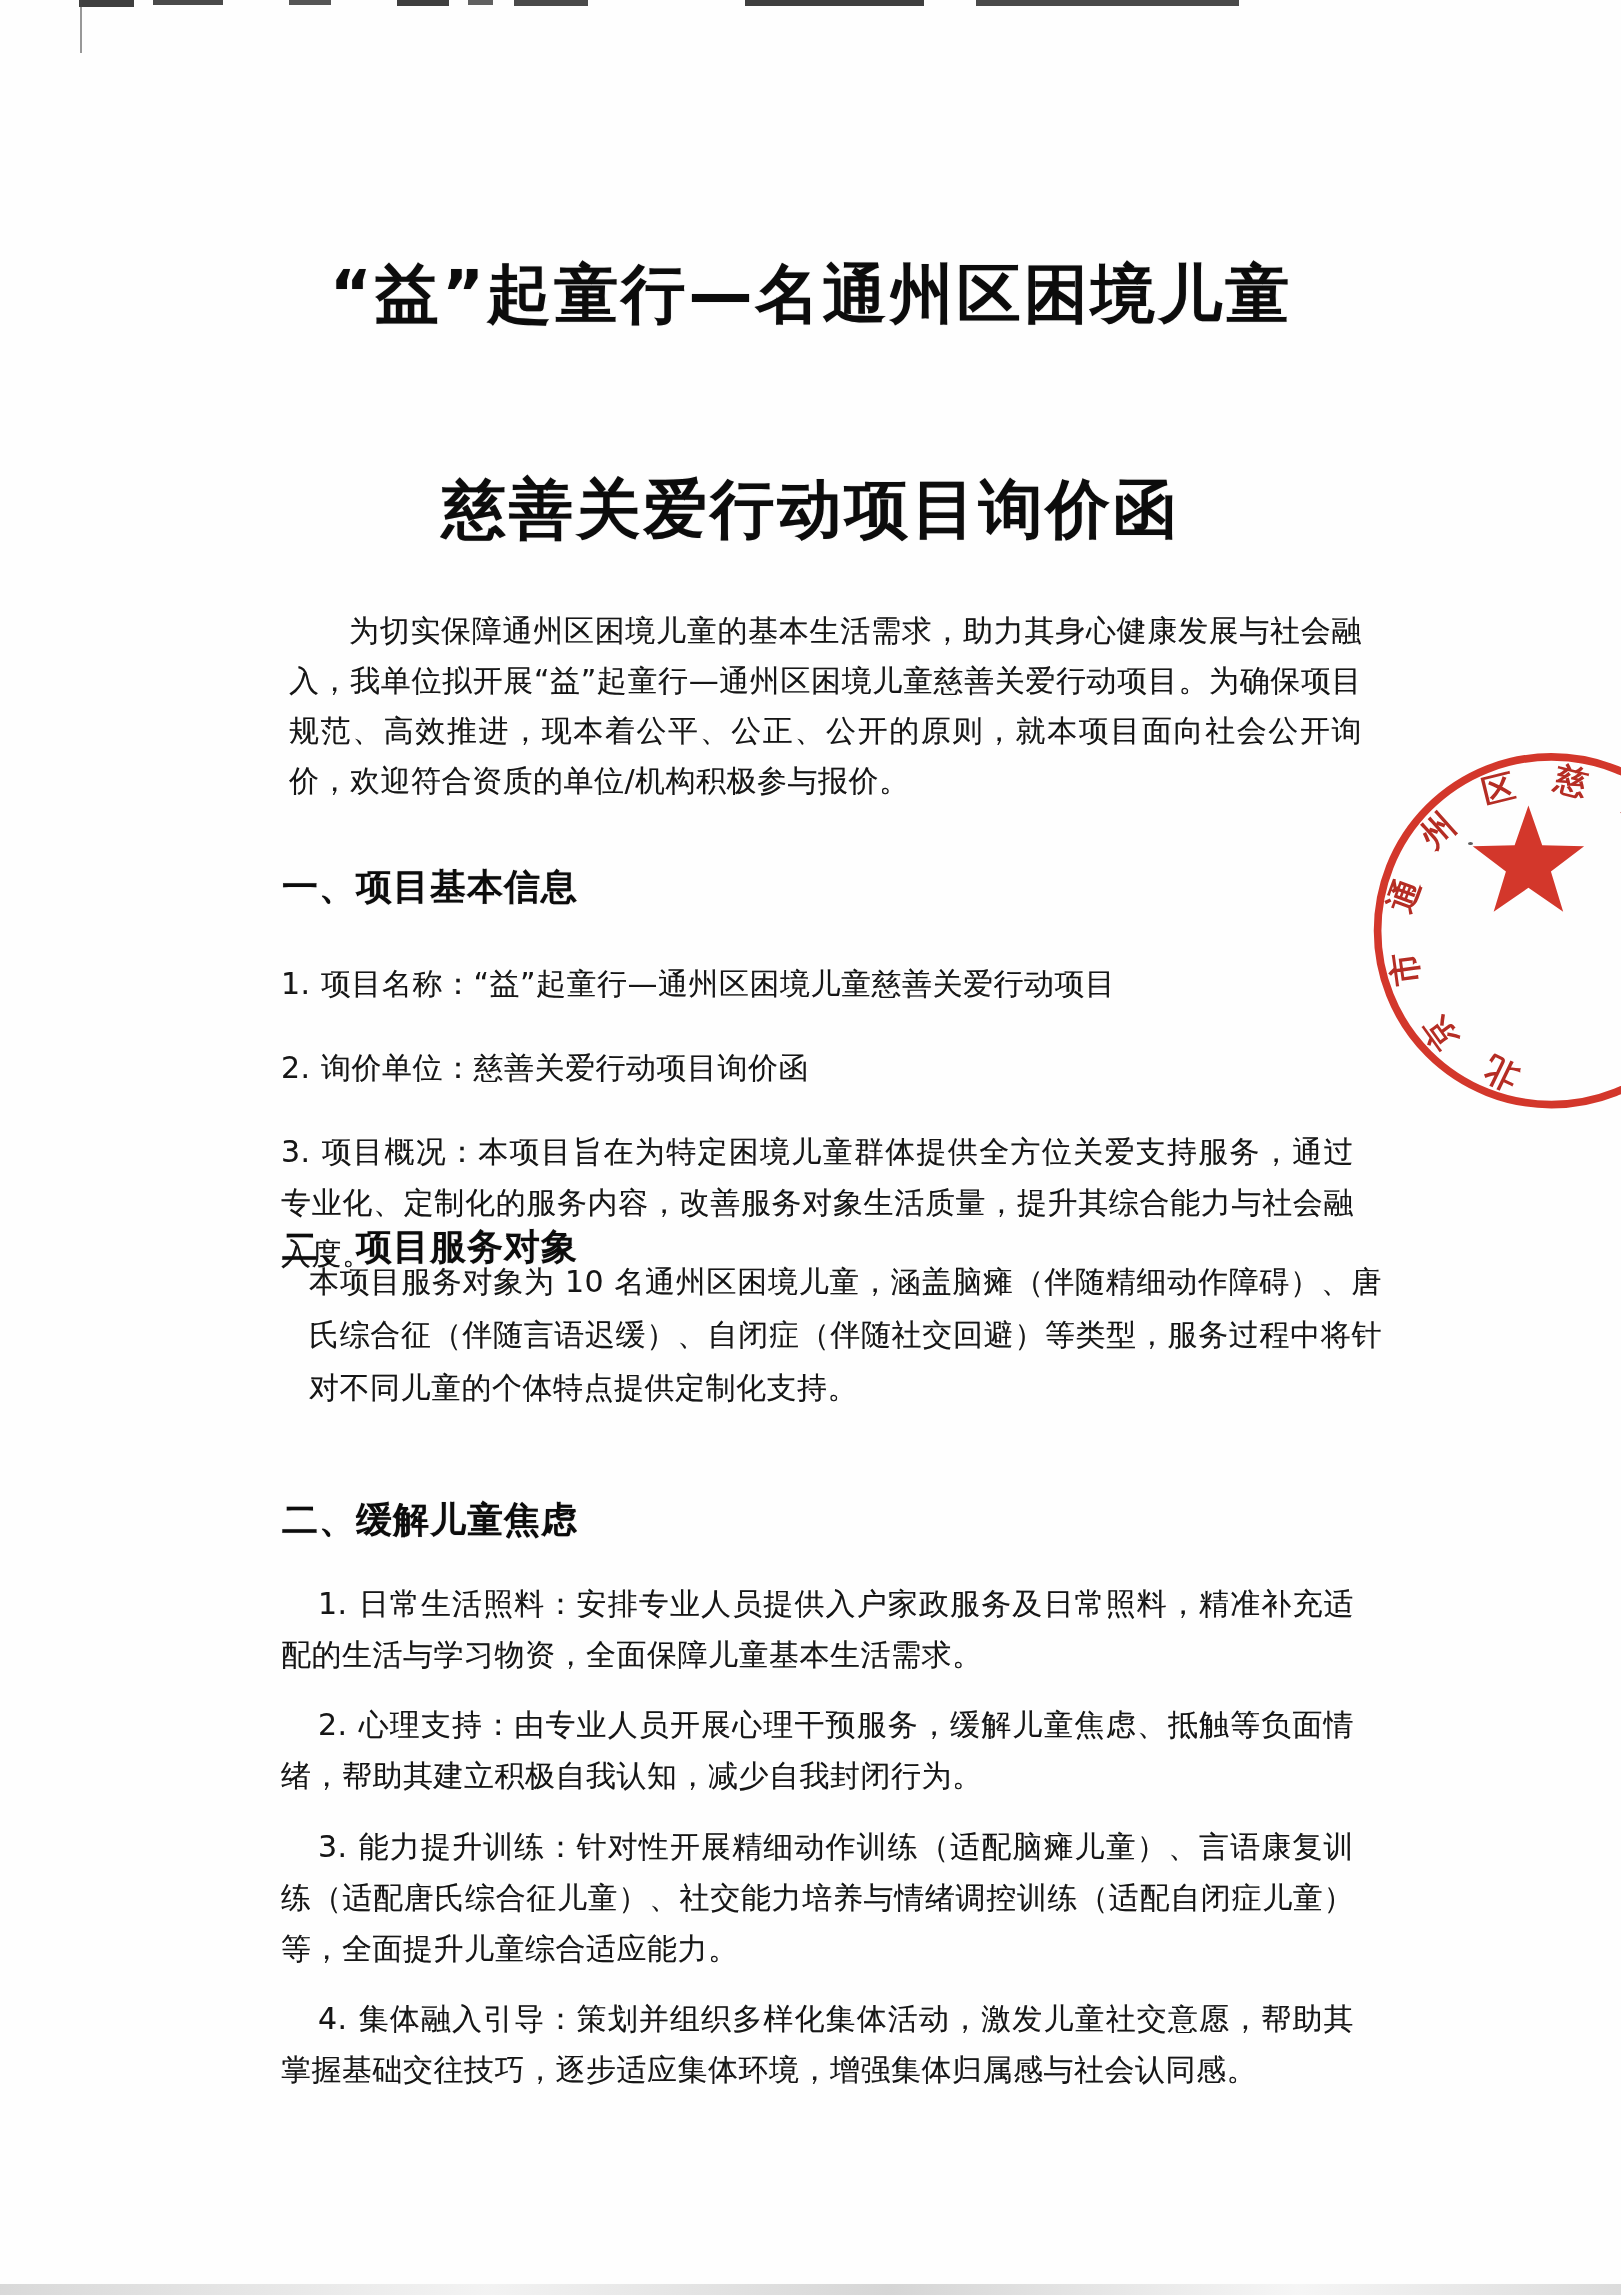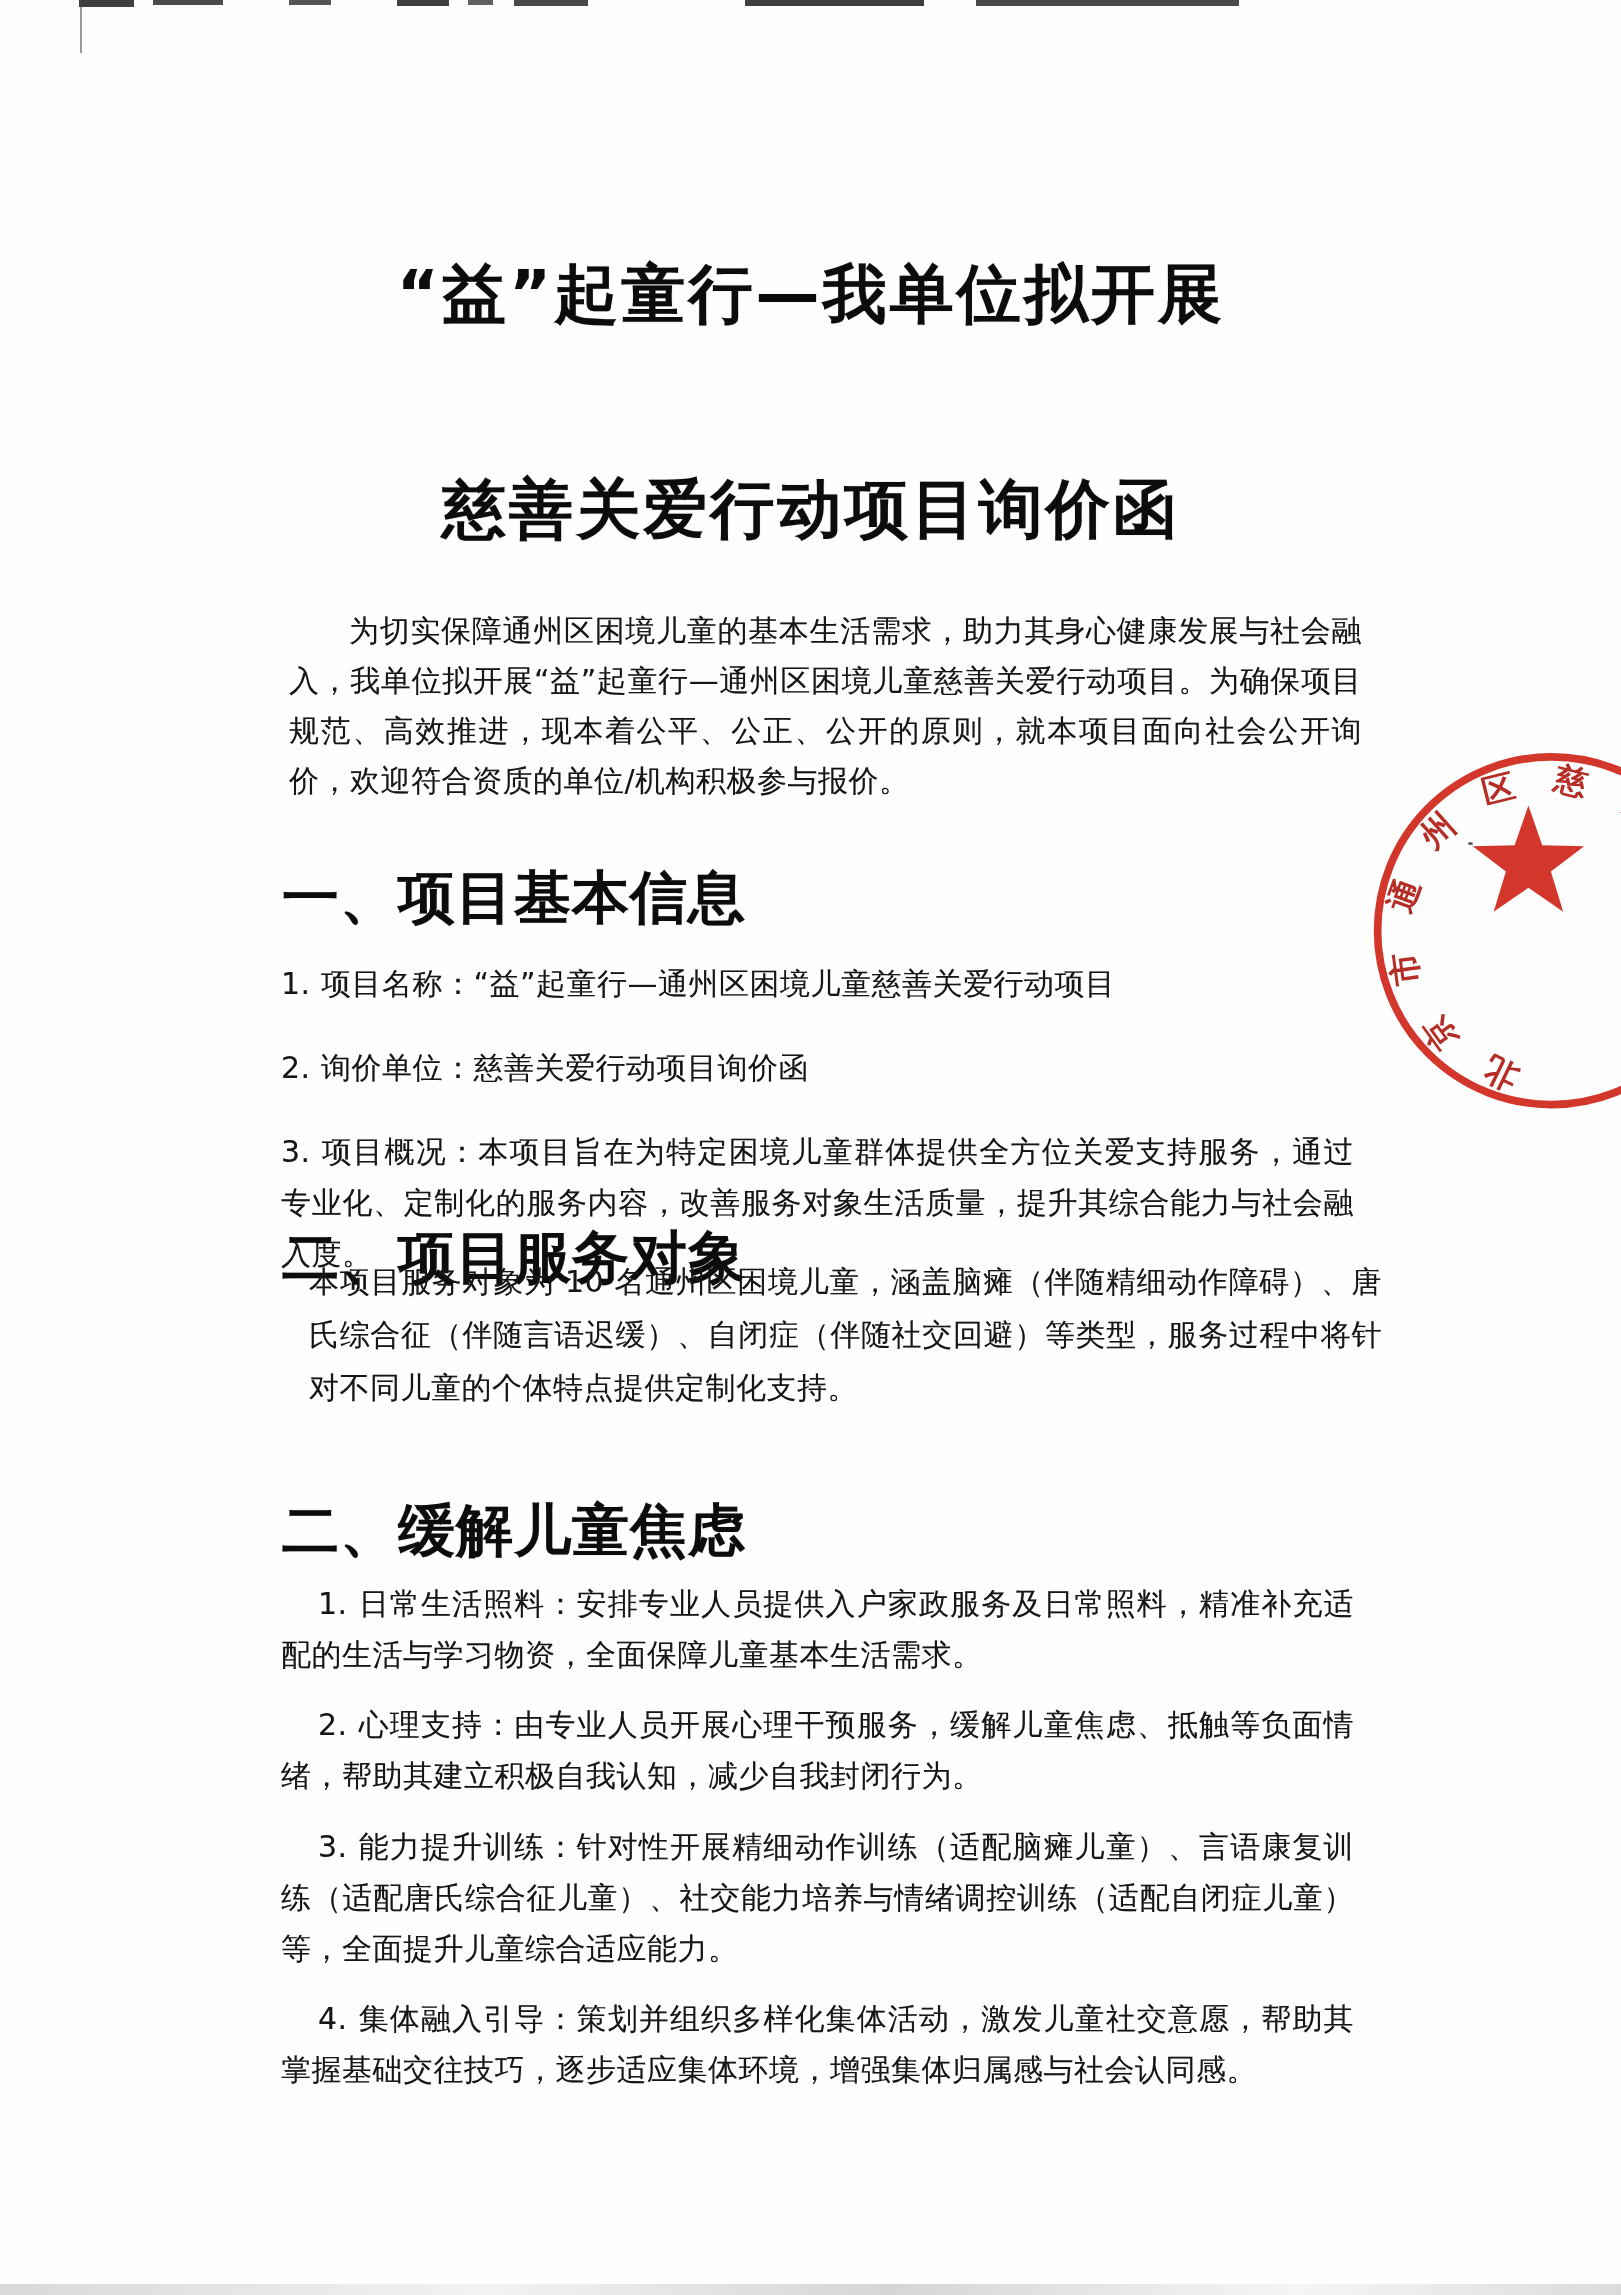--- a/index.html
+++ b/index.html
@@ -30,21 +30,21 @@
     color:#161616;
     text-align:justify;
     text-shadow:0 0 0.5px rgba(0,0,0,.30);
   }
   .intro{
     position:absolute;left:281px;width:1073px;top:606px;
     text-indent:60px;line-height:50px;margin-left:8px;
   }
   .section-heading{
     position:absolute;left:282px;
-    font-size:57px;font-weight:700;line-height:1;
+    font-size:36px;font-weight:700;line-height:1;
     color:#0c0c0c;letter-spacing:1px;
     text-shadow:0 0 1px rgba(0,0,0,.35);
   }
   .h1{top:869px;}
   .h2{top:1229px;}
   .h3{top:1502px;}
   .sec-block{position:absolute;left:281px;width:1073px;}
   .sec1{top:950px;}
   .sec1 p{margin:8px 0 33px 0;}
   .para2{top:1255px;line-height:53px;margin-left:28px;}
@@ -81,21 +81,21 @@
   <div class="artifact a3"></div>
   <div class="artifact a4"></div>
   <div class="artifact a5"></div>
   <div class="artifact a6"></div>
   <div class="artifact a7"></div>
   <div class="artifact a8"></div>
   <div class="artifact vline"></div>
   <div class="artifact speck"></div>
   <div class="bottom-smudge"></div>
 
-  <div class="doc-title title1">“益”起童行—我单位拟开展</div>
+  <div class="doc-title title1">“益”起童行—名通州区困境儿童</div>
   <div class="doc-title title2">慈善关爱行动项目询价函</div>
 
   <div class="body-text intro">为切实保障通州区困境儿童的基本生活需求，助力其身心健康发展与社会融入，我单位拟开展“益”起童行—通州区困境儿童慈善关爱行动项目。为确保项目规范、高效推进，现本着公平、公正、公开的原则，就本项目面向社会公开询价，欢迎符合资质的单位/机构积极参与报价。</div>
 
   <div class="section-heading h1">一、项目基本信息</div>
   <div class="sec-block sec1 body-text">
     <p><span class="num">1.</span><span>项目名称：“益”起童行—通州区困境儿童慈善关爱行动项目</span></p>
     <p><span class="num">2.</span><span>询价单位：慈善关爱行动项目询价函</span></p>
     <p><span class="num">3.</span><span>项目概况：本项目旨在为特定困境儿童群体提供全方位关爱支持服务，通过专业化、定制化的服务内容，改善服务对象生活质量，提升其综合能力与社会融入度。</span></p>
   </div>

